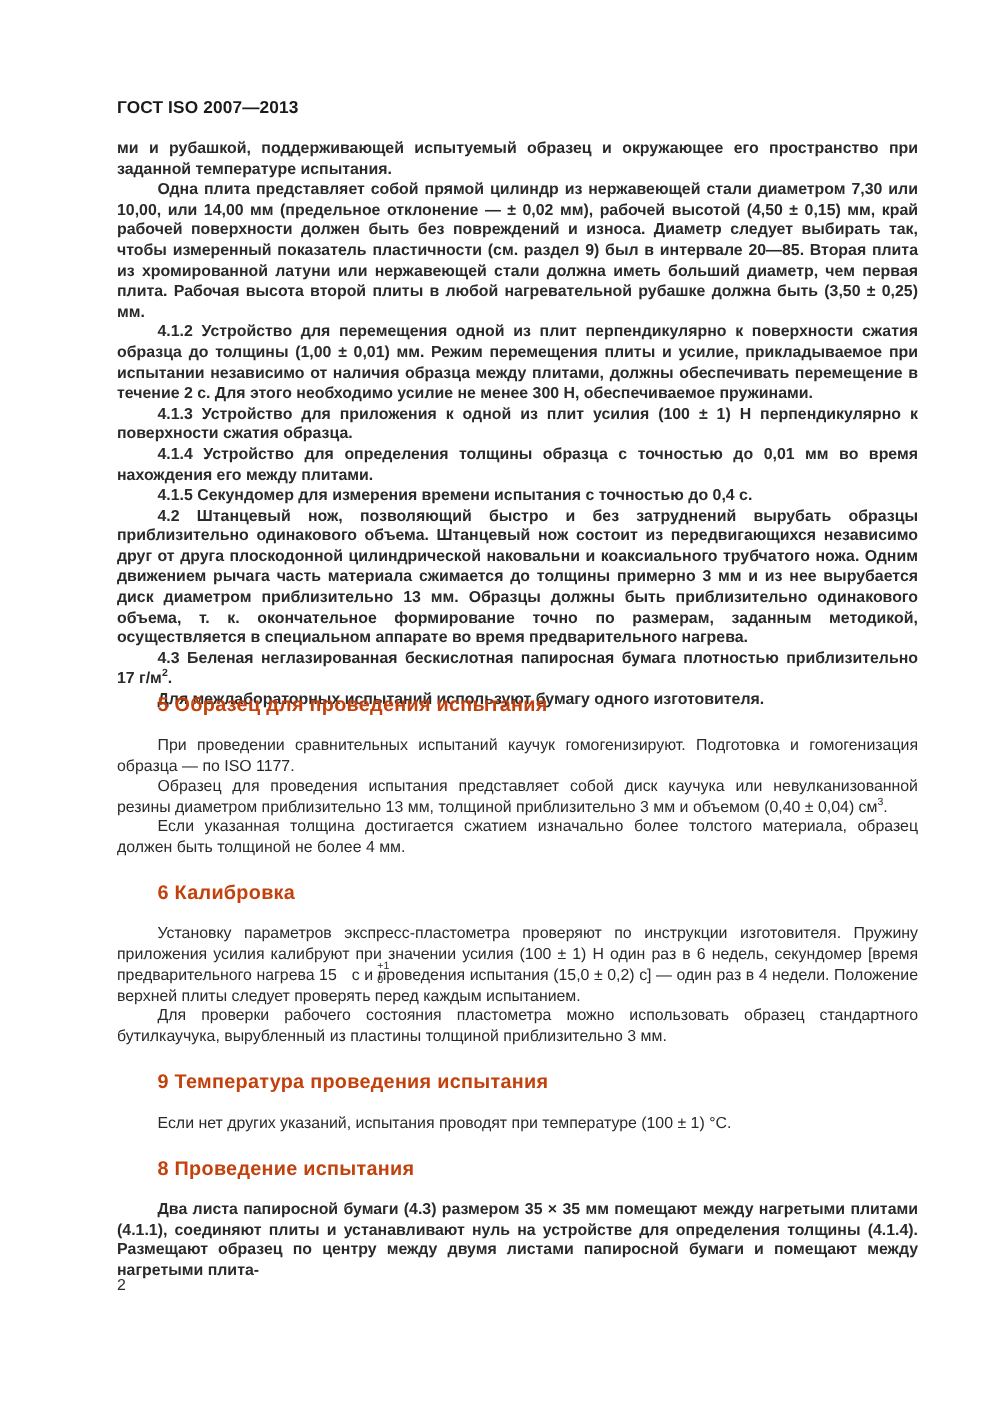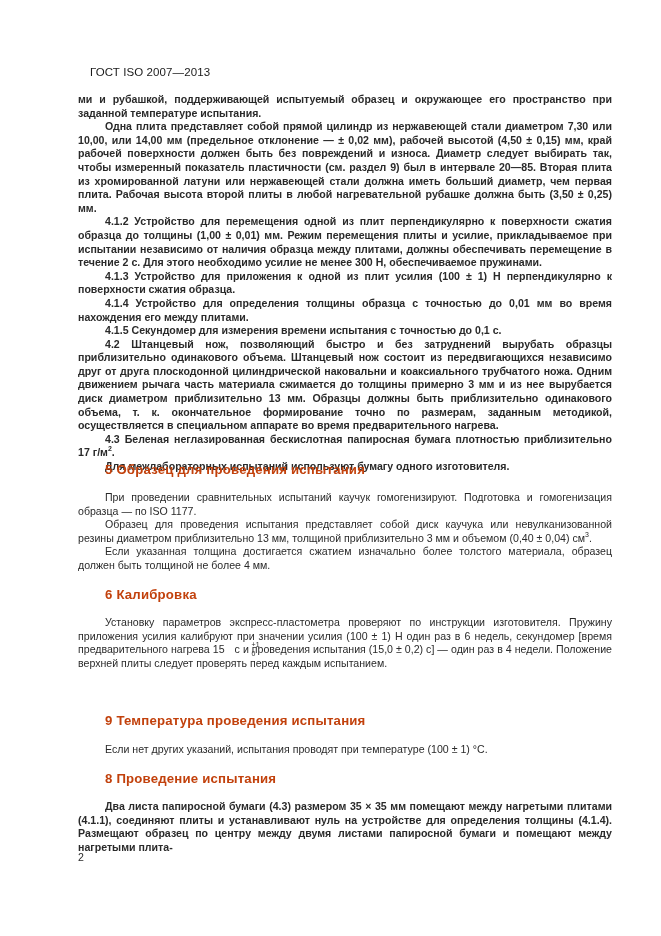--- a/index.html
+++ b/index.html
@@ -10,24 +10,24 @@
     body {
       width: 661px;
       height: 936px;
       position: relative;
       overflow: hidden;
       font-family: "Liberation Sans", "DejaVu Sans", sans-serif;
       color: #2a2a2a;
     }
     .doc-header {
       position: absolute;
-      left: 90px;
+      left: 78px;
       top: 66px;
       font-size: 11.5px;
-      font-weight: normal;
+      font-weight: bold;
       color: #1a1a1a;
       letter-spacing: 0.1px;
     }
     .body-text {
       position: absolute;
       left: 78px;
       width: 534px;
       font-size: 10.6px;
       line-height: 13.6px;
       text-align: justify;
@@ -68,38 +68,39 @@
 <body>
 
 <div class="doc-header">ГОСТ ISO 2007—2013</div>
 
 <div class="body-text" style="top:93px;font-weight:bold;">
   <p>ми и рубашкой, поддерживающей испытуемый образец и окружающее его пространство при заданной температуре испытания.</p>
   <p class="indent">Одна плита представляет собой прямой цилиндр из нержавеющей стали диаметром 7,30 или 10,00, или 14,00 мм (предельное отклонение — ± 0,02 мм), рабочей высотой (4,50 ± 0,15) мм, край рабочей поверхности должен быть без повреждений и износа. Диаметр следует выбирать так, чтобы измеренный показатель пластичности (см. раздел 9) был в интервале 20—85. Вторая плита из хромированной латуни или нержавеющей стали должна иметь больший диаметр, чем первая плита. Рабочая высота второй плиты в любой нагревательной рубашке должна быть (3,50 ± 0,25) мм.</p>
   <p class="indent">4.1.2  Устройство для перемещения одной из плит перпендикулярно к поверхности сжатия образца до толщины (1,00 ± 0,01) мм. Режим перемещения плиты и усилие, прикладываемое при испытании независимо от наличия образца между плитами, должны обеспечивать перемещение в течение 2 с. Для этого необходимо усилие не менее 300 Н, обеспечиваемое пружинами.</p>
   <p class="indent">4.1.3  Устройство для приложения к одной из плит усилия (100 ± 1) Н перпендикулярно к поверхности сжатия образца.</p>
   <p class="indent">4.1.4  Устройство для определения толщины образца с точностью до 0,01 мм во время нахождения его между плитами.</p>
-  <p class="indent">4.1.5  Секундомер для измерения времени испытания с точностью до 0,1 с.</p>
+  <p class="indent">4.1.5  Секундомер для измерения времени испытания с точностью до 0,4 с.</p>
   <p class="indent">4.2  Штанцевый нож, позволяющий быстро и без затруднений вырубать образцы приблизительно одинакового объема. Штанцевый нож состоит из передвигающихся независимо друг от друга плоскодонной цилиндрической наковальни и коаксиального трубчатого ножа. Одним движением рычага часть материала сжимается до толщины примерно 3 мм и из нее вырубается диск диаметром приблизительно 13 мм. Образцы должны быть приблизительно одинакового объема, т. к. окончательное формирование точно по размерам, заданным методикой, осуществляется в специальном аппарате во время предварительного нагрева.</p>
   <p class="indent"><span>4.3 Беленая неглазированная бескислотная папиросная бумага плотностью приблизительно 17 г/м</span><sup>2</sup><span>.</span></p>
   <p class="indent">Для межлабораторных испытаний используют бумагу одного изготовителя.</p>
 </div>
 
 <div class="section-title" style="top:462px;">5  Образец для проведения испытания</div>
 
 <div class="body-text" style="top:491px;">
   <p class="indent">При проведении сравнительных испытаний каучук гомогенизируют. Подготовка и гомогенизация образца — по ISO 1177.</p>
   <p class="indent"><span>Образец для проведения испытания представляет собой диск каучука или невулканизованной резины диаметром приблизительно 13 мм, толщиной приблизительно 3 мм и объемом (0,40 ± 0,04) см</span><sup>3</sup><span>.</span></p>
   <p class="indent">Если указанная толщина достигается сжатием изначально более толстого материала, образец должен быть толщиной не более 4 мм.</p>
 </div>
 
 <div class="section-title" style="top:587px;">6  Калибровка</div>
 
 <div class="body-text" style="top:616px;">
   <p class="indent"><span>Установку параметров экспресс-пластометра проверяют по инструкции изготовителя. Пружину приложения усилия калибруют при значении усилия (100 ± 1) Н один раз в 6 недель, секундомер [время предварительного нагрева 15</span><span class="stack"><span class="up">+1</span><span class="dn">0</span></span><span> с и проведения испытания (15,0 ± 0,2) с] — один раз в 4 недели. Положение верхней плиты следует проверять перед каждым испытанием.</span></p>
+  <p class="indent">Для проверки рабочего состояния пластометра можно использовать образец стандартного бутилкаучука, вырубленный из пластины толщиной приблизительно 3 мм.</p>
 </div>
 
 <div class="section-title" style="top:713px;">9  Температура проведения испытания</div>
 
 <div class="body-text" style="top:743px;">
   <p class="indent">Если нет других указаний, испытания проводят при температуре (100 ± 1) °С.</p>
 </div>
 
 <div class="section-title" style="top:771px;">8  Проведение испытания</div>
 

